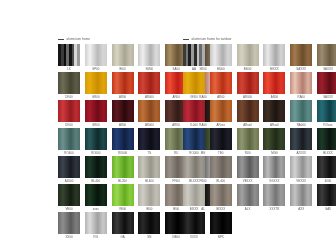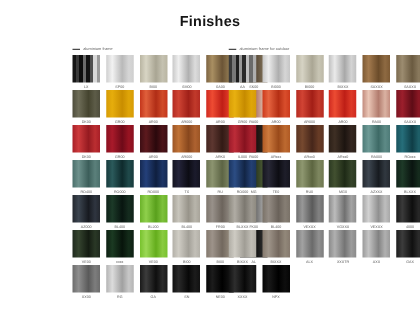--- a/index.html
+++ b/index.html
@@ -96,21 +96,20 @@
     white-space: nowrap;
     overflow: hidden;
     letter-spacing: 0.02px;
   }
 </style>
 </head>
 <body>
 
 <div class="page">
 
-  <div class="page-title">Finishes</div>
 
   <div class="group-header" id="header-left">
     <span class="dash"></span>
     <span class="ghlabel">aluminium frame</span>
   </div>
 
   <div class="group-header" id="header-right">
     <span class="dash"></span>
     <span class="ghlabel">aluminium frame for outdoor</span>
   </div>

